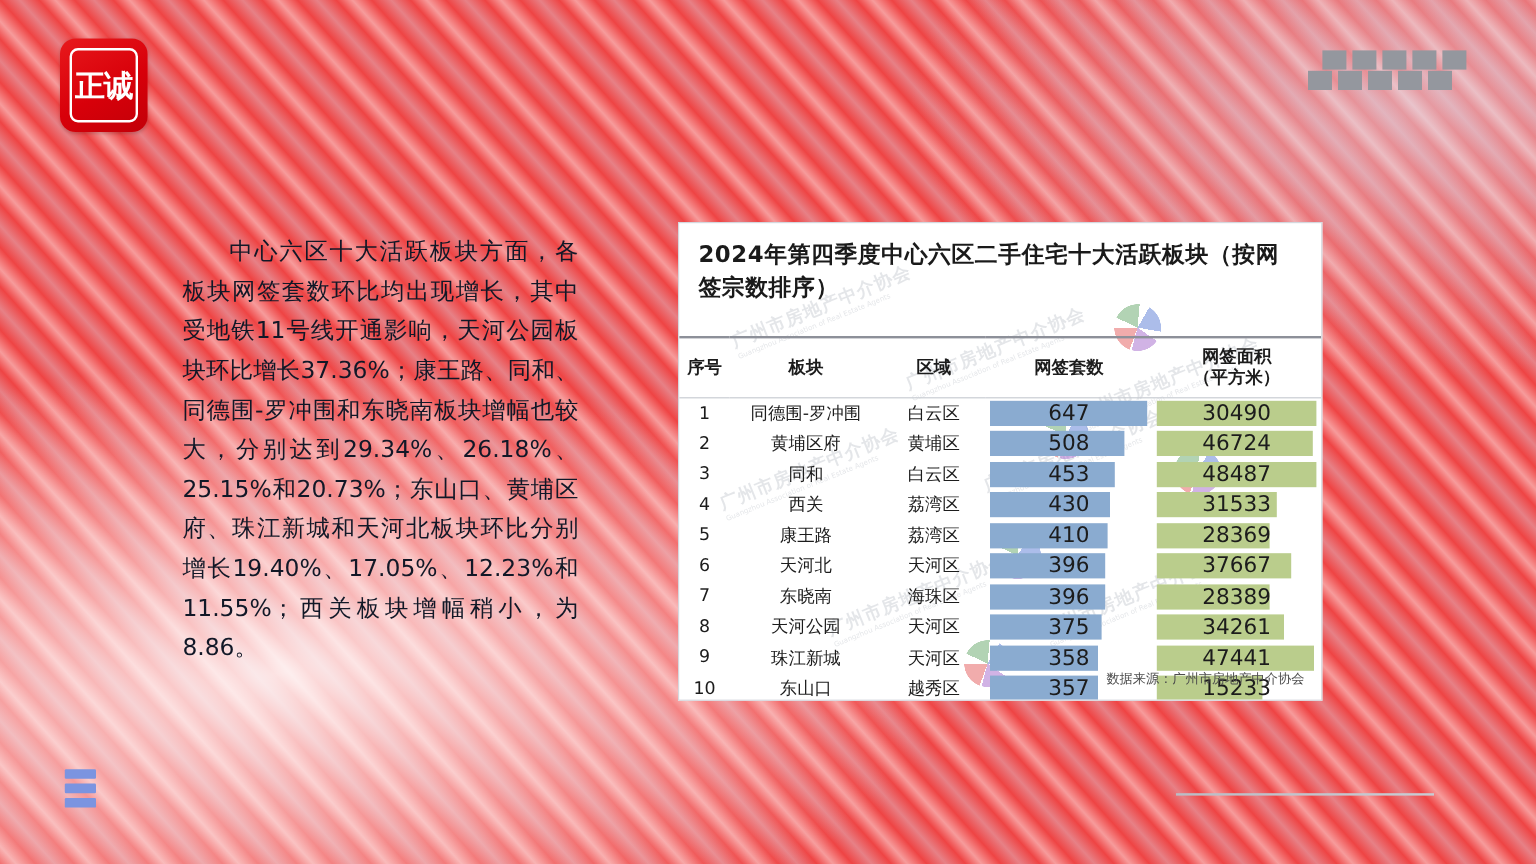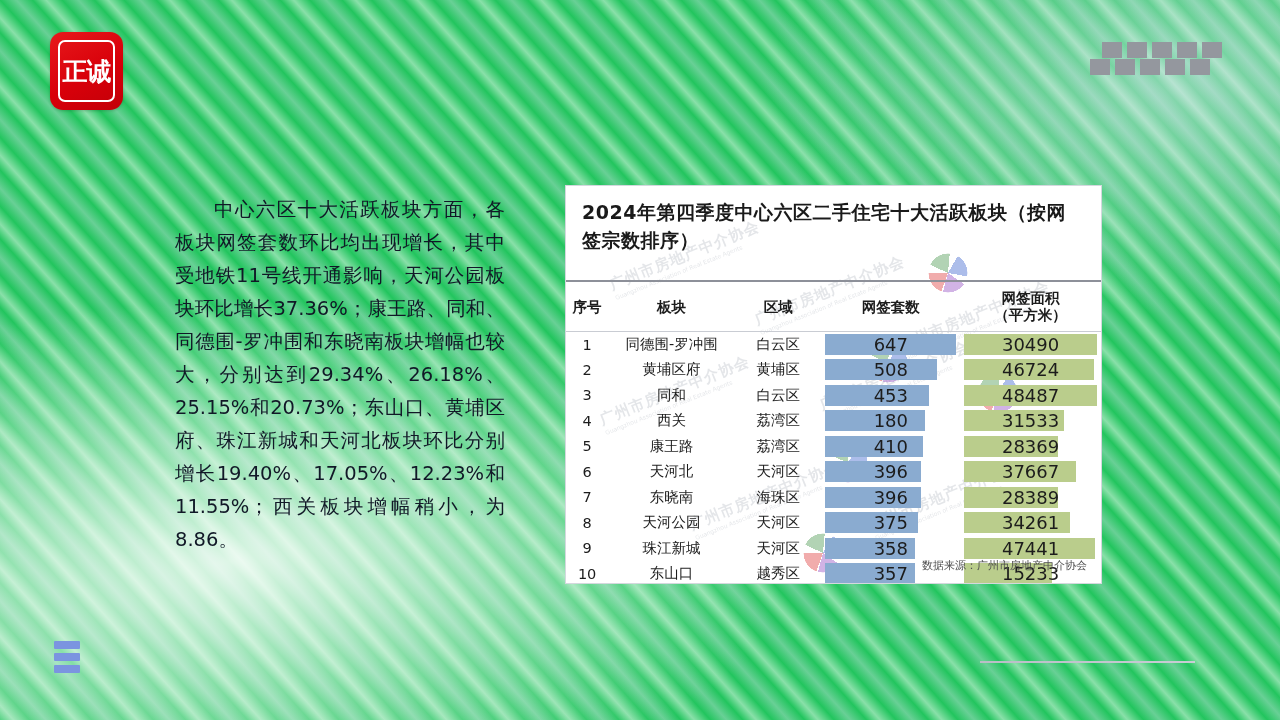--- a/index.html
+++ b/index.html
@@ -4,21 +4,21 @@
 <style>
   * { box-sizing: border-box; margin: 0; padding: 0; }
   html, body {
     width: 1280px; height: 720px;
     overflow: hidden;
     font-family: "Liberation Sans", "DejaVu Sans", sans-serif;
   }
   #slide {
     position: relative;
     width: 1280px; height: 720px;
-    background-color: #22c55e;
+    background-color: #ef4444;
     overflow: hidden;
   }
   
   #bg-stripes {
     position: absolute; inset: 0;
     background-image:
       repeating-linear-gradient(48deg,
         rgba(255,255,255,0.0) 0px,
         rgba(255,255,255,0.55) 10px,
         rgba(255,255,255,0.0) 22px,
@@ -76,21 +76,21 @@
     font-family: "DejaVu Sans", sans-serif;
     font-size: 21px;
     font-weight: 700;
     color: #0d1b33;
     letter-spacing: 1px;
   }
 
   
   #body-text {
     position: absolute;
-    left: 175px; top: 193px;
+    left: 152px; top: 193px;
     width: 330px;
     font-family: "DejaVu Sans", sans-serif;
     font-size: 19.5px;
     line-height: 33px;
     color: #111827;
     text-align: justify;
     text-indent: 2em;
     text-justify: inter-ideograph;
   }
 
@@ -344,21 +344,21 @@
               </span>
             </td>
           </tr>
           <tr>
             <td class="c-rank">4</td>
             <td class="c-plate">西关</td>
             <td class="c-dist">荔湾区</td>
             <td class="c-deals barcell">
               <span class="barwrap">
                 <span class="bar blue" style="width: 76.5224%;"></span>
-                <span class="barval">180</span>
+                <span class="barval">430</span>
               </span>
             </td>
             <td class="c-area barcell">
               <span class="barwrap">
                 <span class="bar green" style="width: 75.5237%;"></span>
                 <span class="barval">31533</span>
               </span>
             </td>
           </tr>
           <tr>

